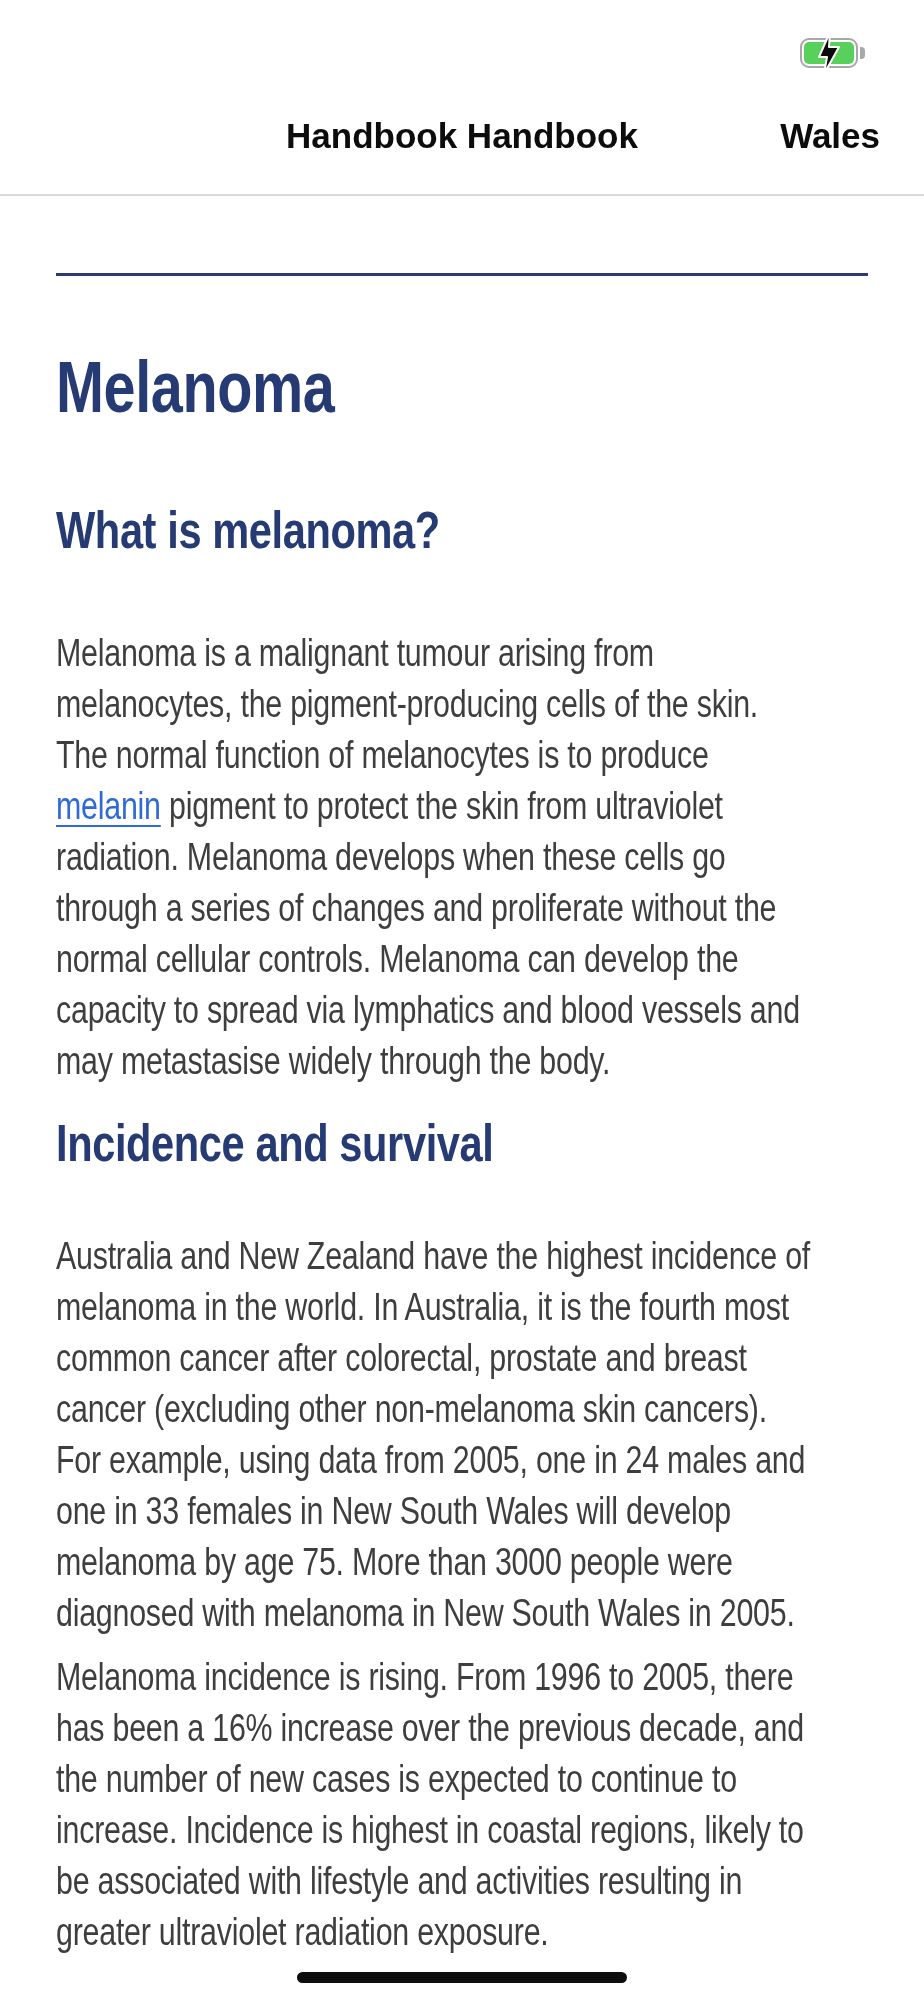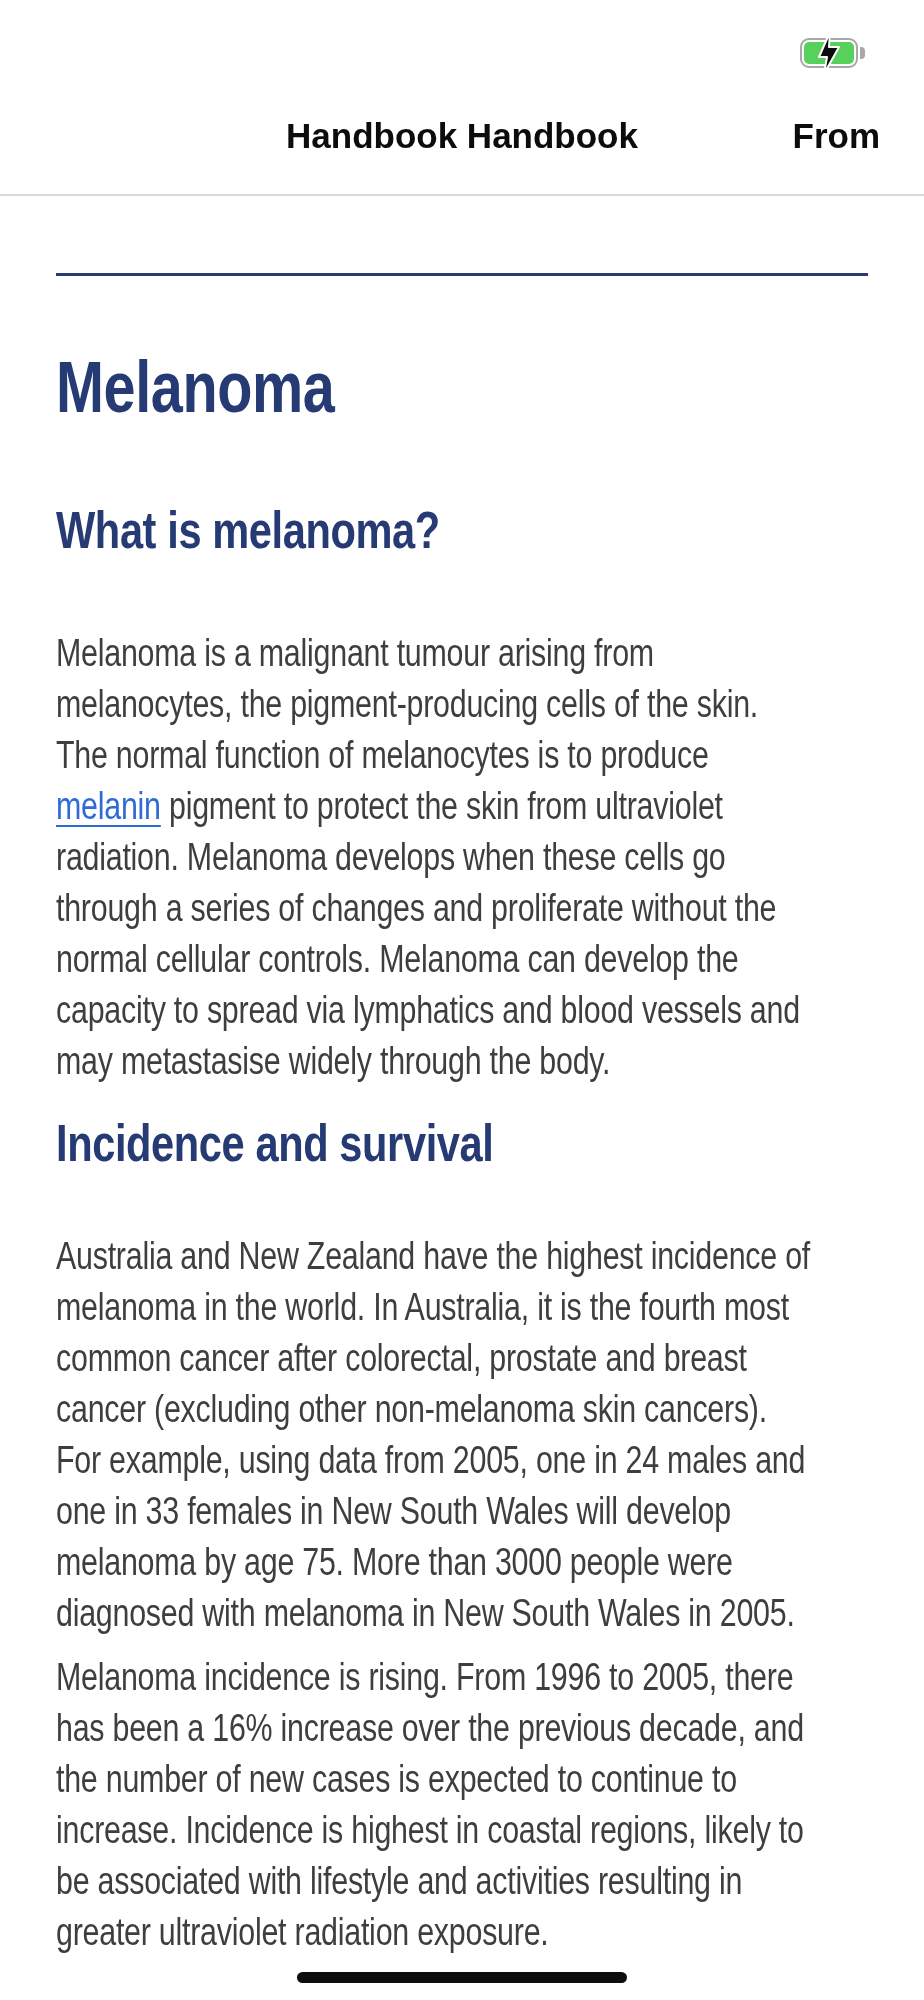--- a/index.html
+++ b/index.html
@@ -63,21 +63,21 @@
   <div class="battery">
     <div class="battery-body">
       <div class="battery-fill" id="battery-fill" style="background: rgb(87, 208, 92);"></div>
     </div>
     <div class="battery-nub"></div>
     <svg class="battery-bolt" viewBox="0 0 26 44" xmlns="http://www.w3.org/2000/svg">
       <path d="M14 1 L3 26 L11 26 L8 43 L23 16 L13 16 Z" fill="#0b0b0b" stroke="#ffffff" stroke-width="2" stroke-linejoin="round"></path>
     </svg>
   </div>
   <div class="nav-title">Handbook Handbook</div>
-  <button class="done-btn">From</button>
+  <button class="done-btn">Wales</button>
 </header>
 
 <main class="content">
   <div class="rule"></div>
 
   <div class="condensed">
     <h1 class="article-title">Melanoma</h1>
 
     <h2 class="section-heading first">What is melanoma?</h2>
 

